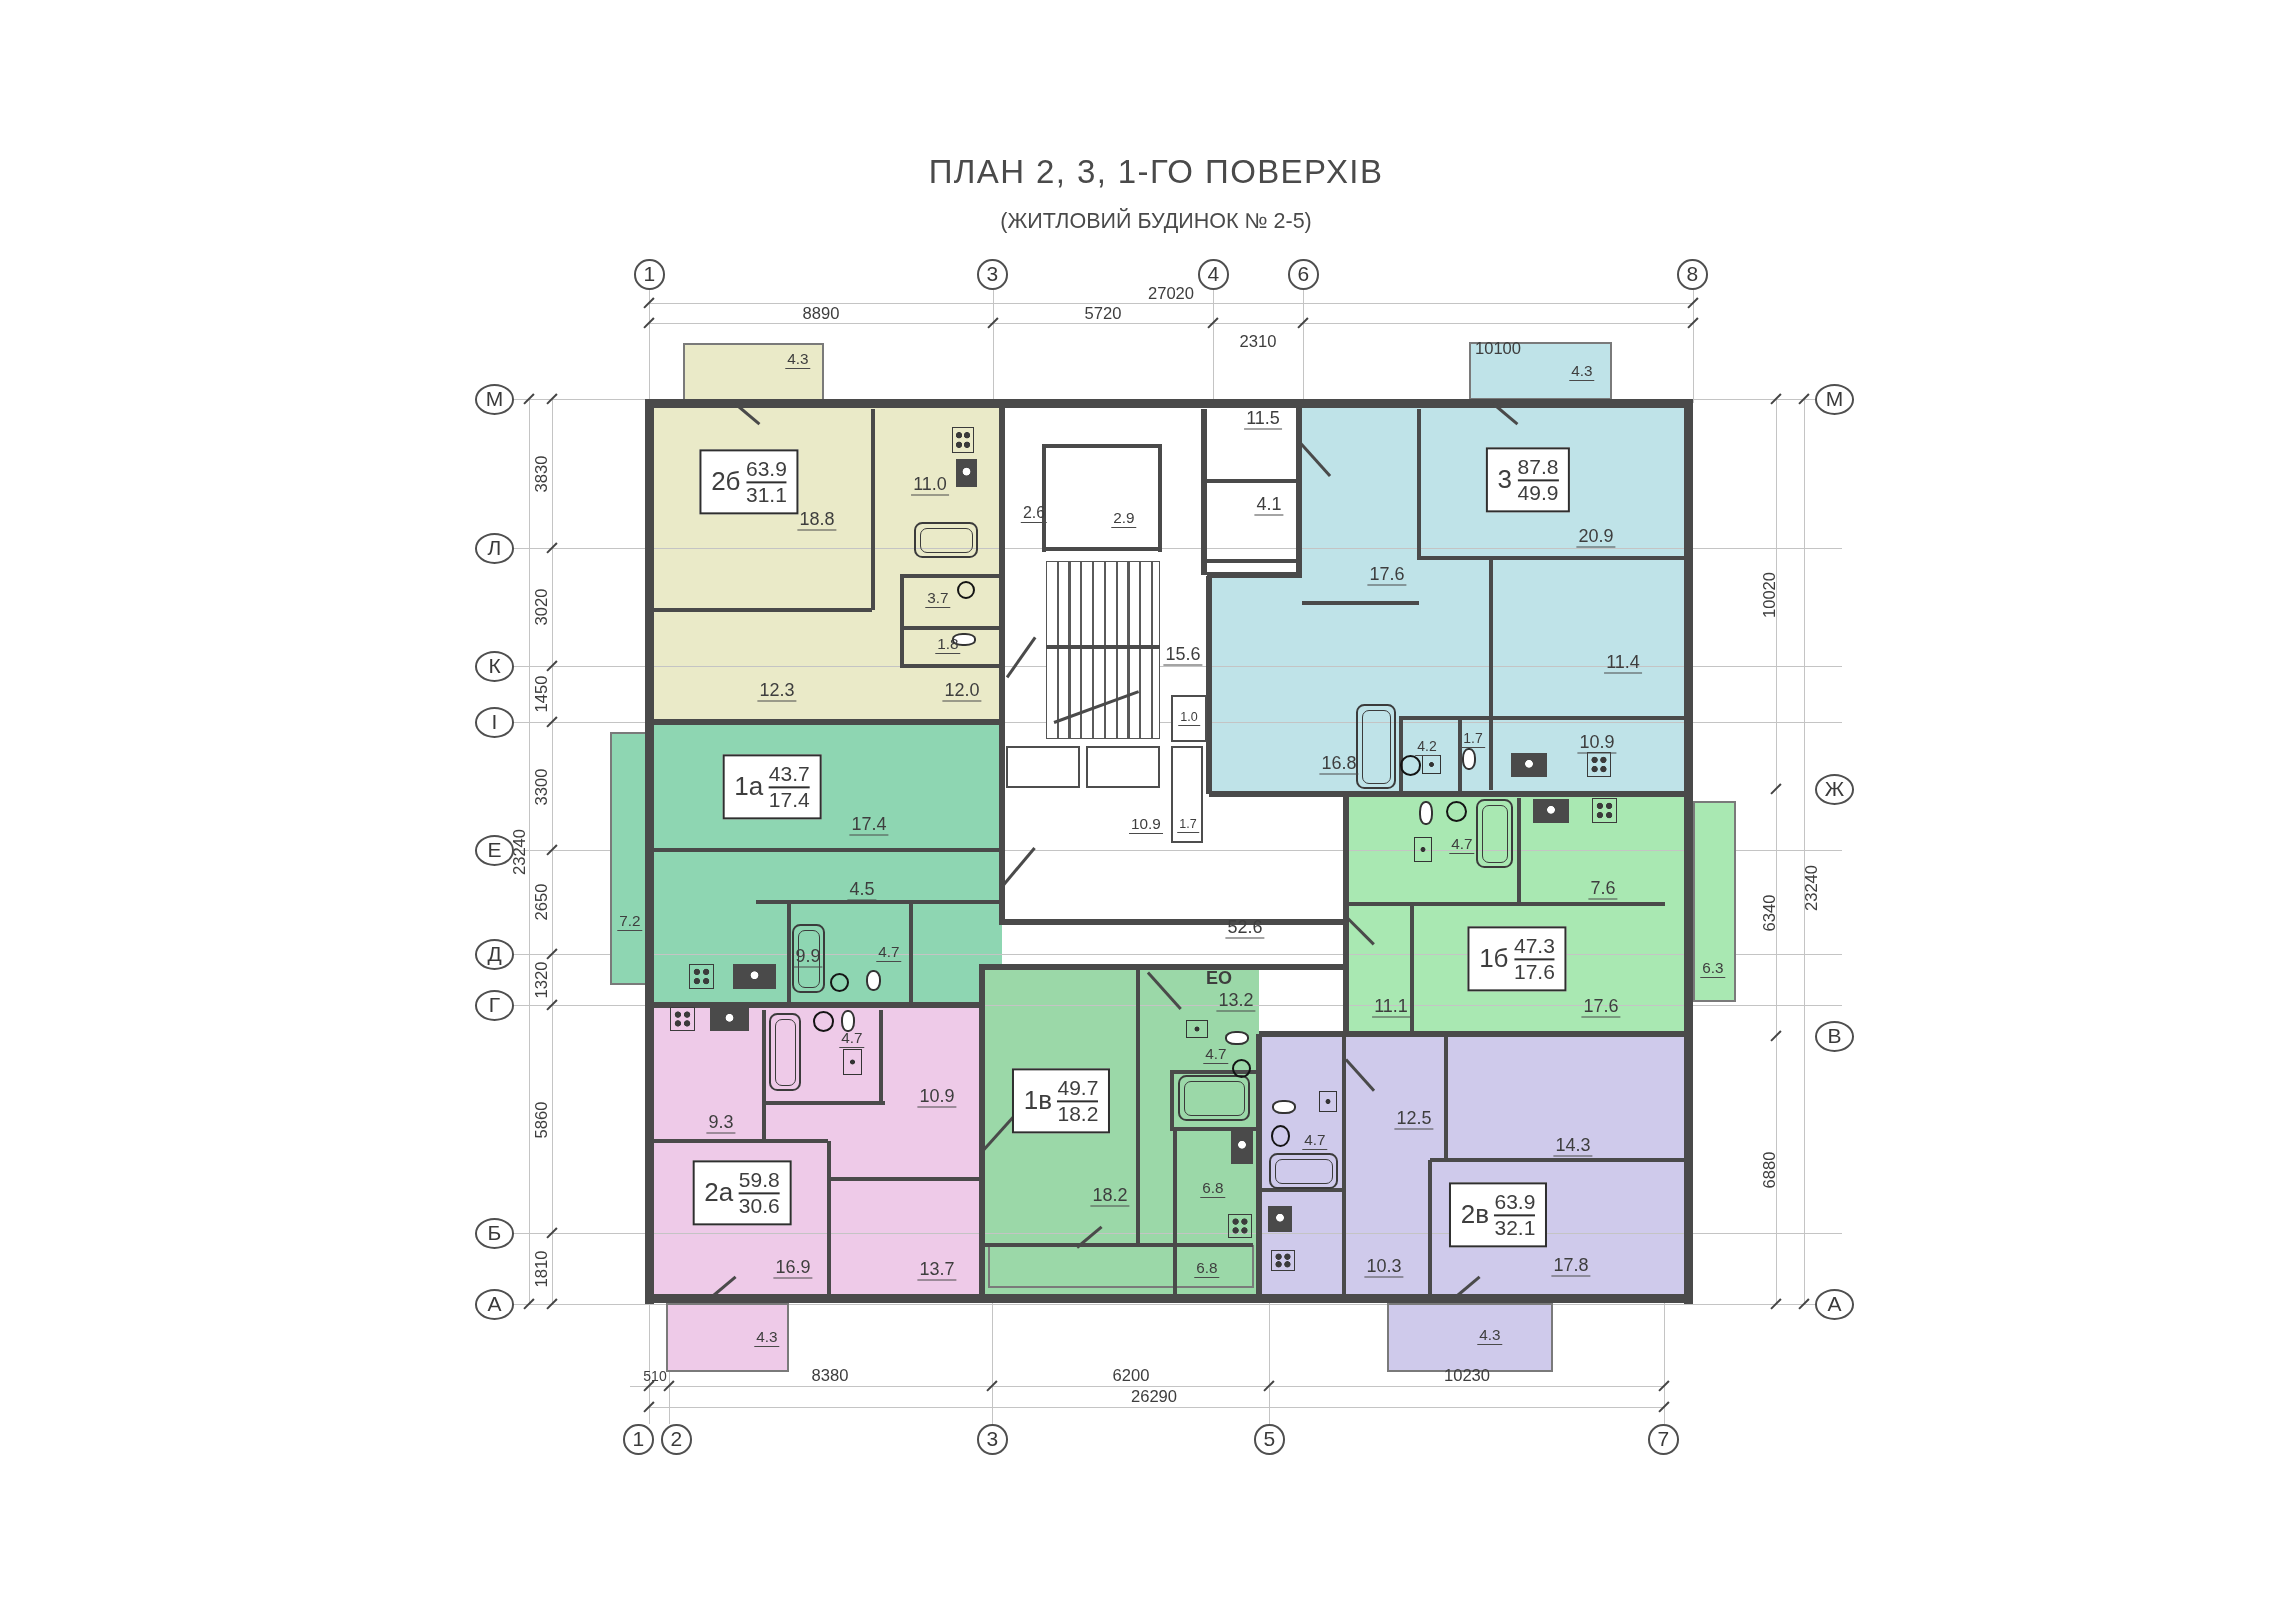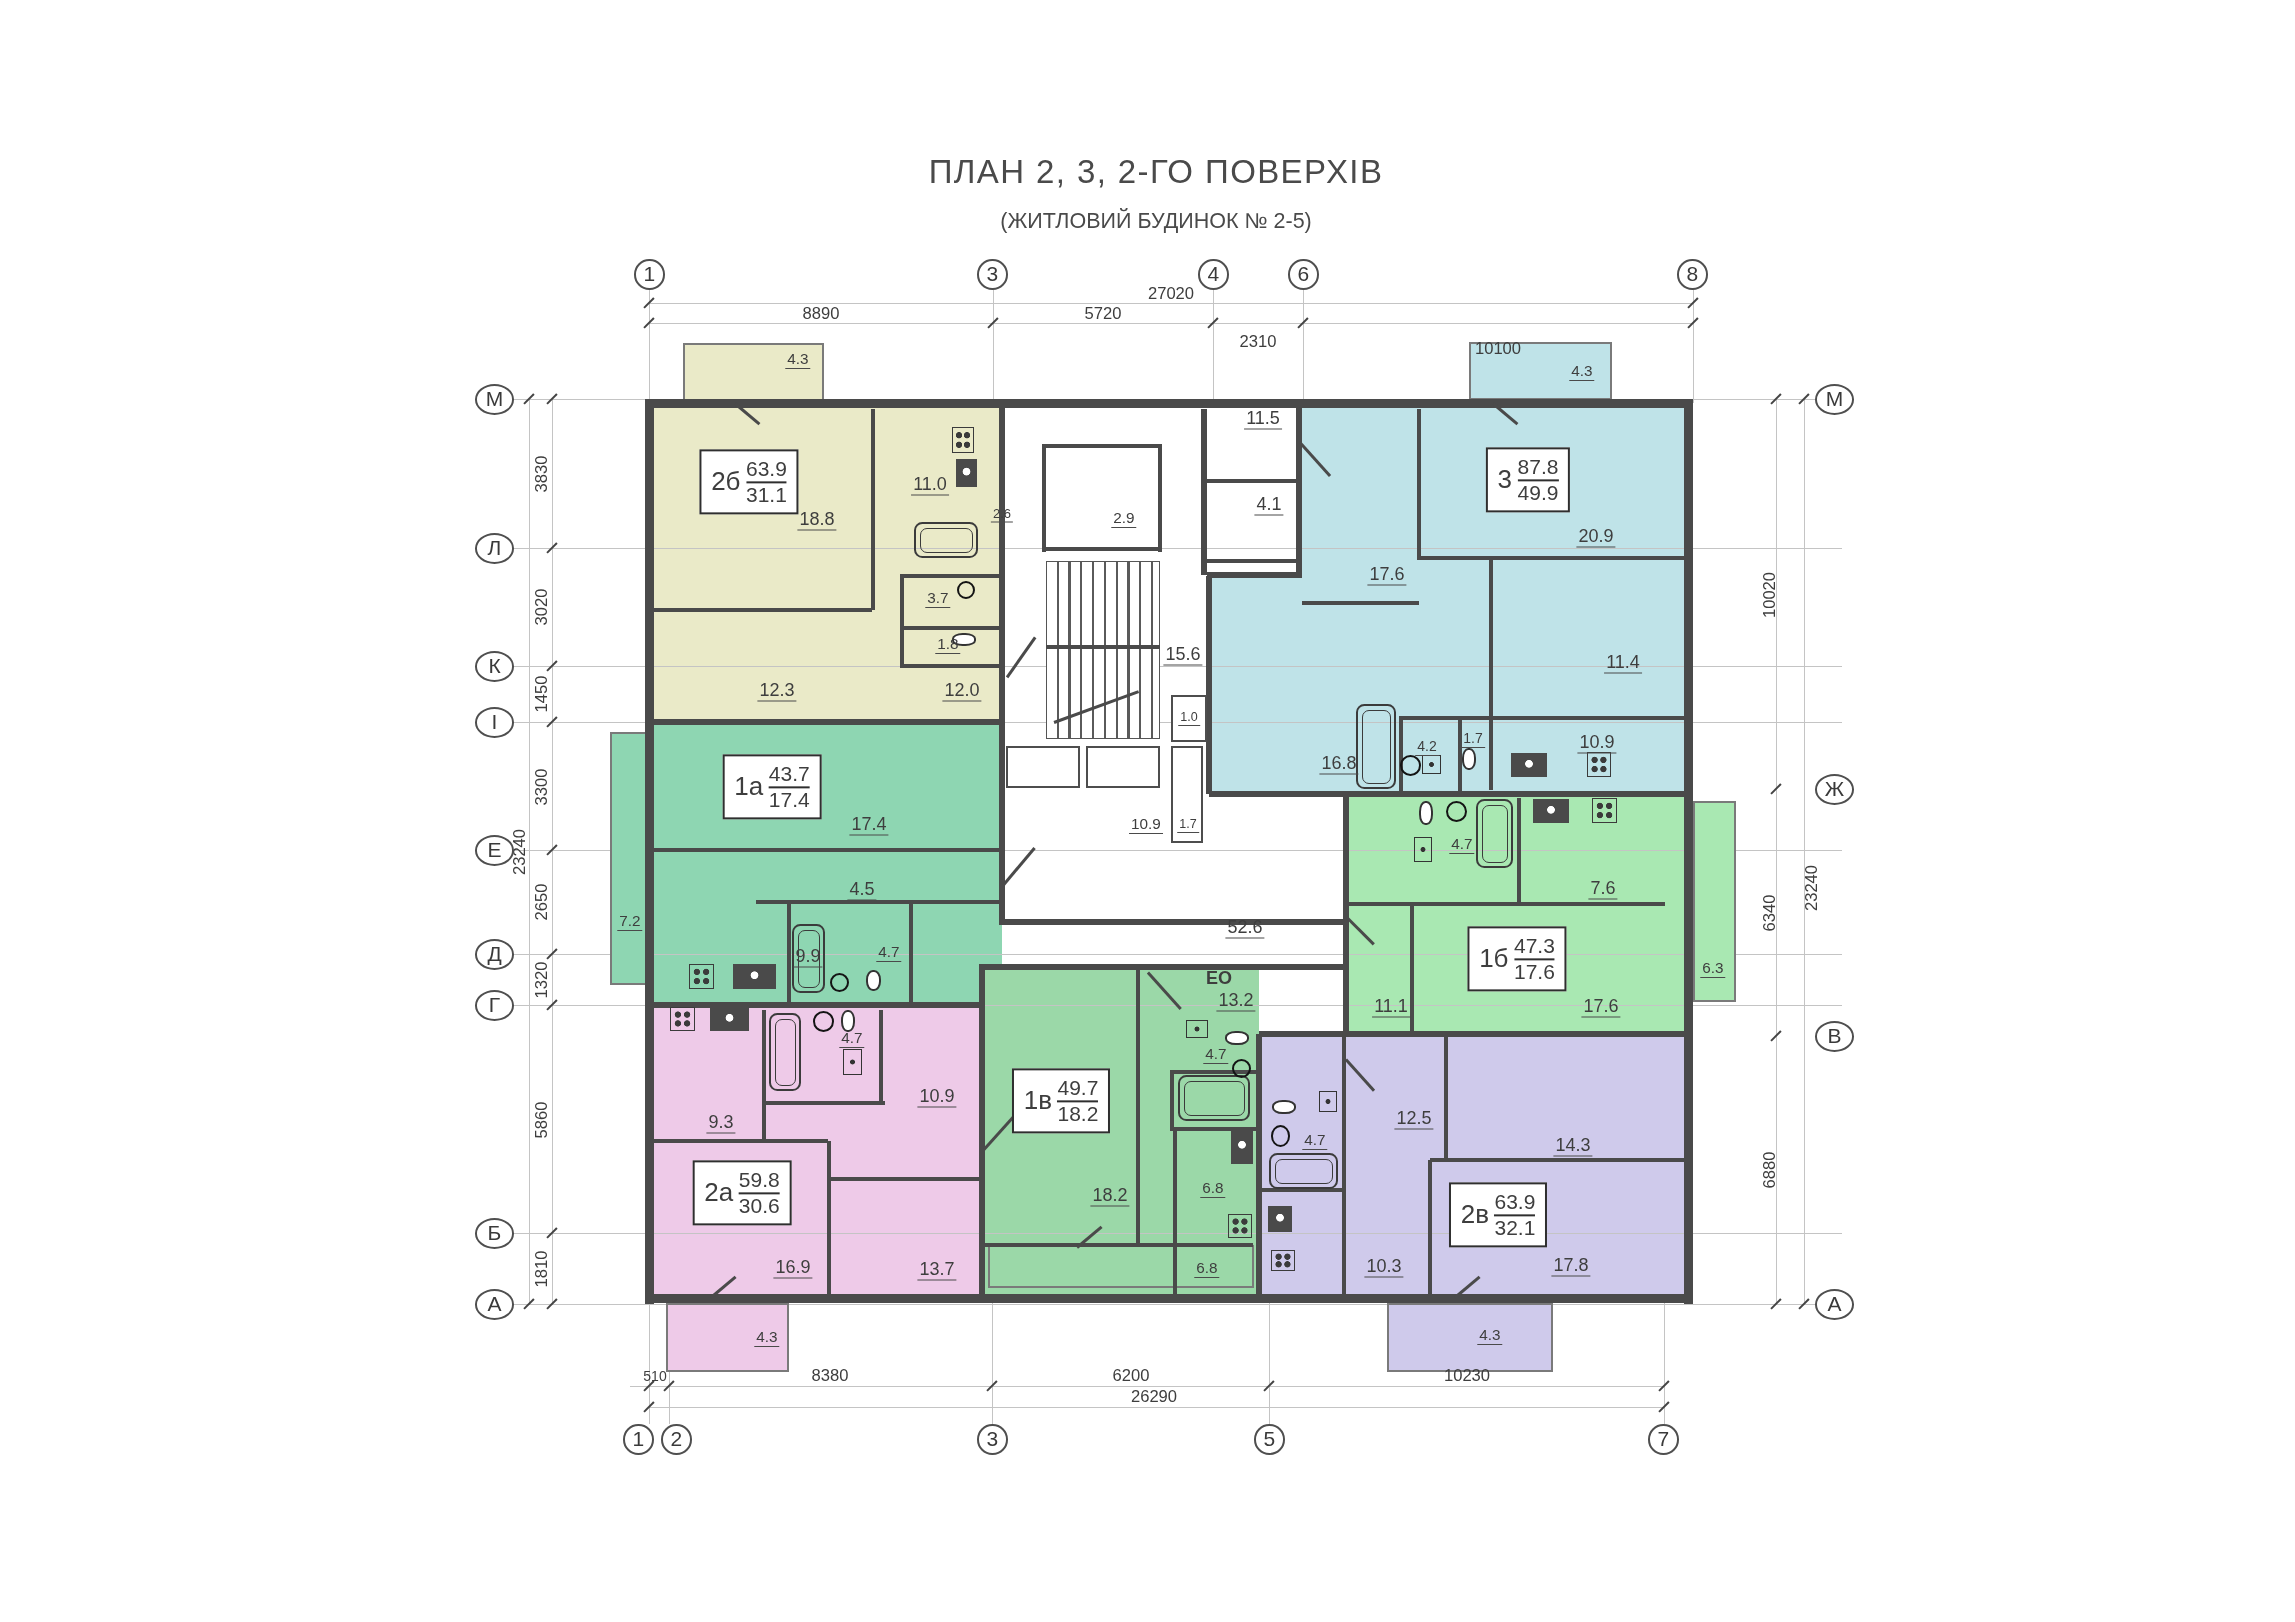--- a/index.html
+++ b/index.html
@@ -37,21 +37,21 @@
   .apts .frac span:last-child{border-top:2.1px solid #2f2f2f;}
   #title-main{position:absolute;left:1156px;top:172px;transform:translate(-50%,-50%);
               font-size:33px;letter-spacing:1.4px;color:#4a4a4a;white-space:nowrap;}
   #title-sub{position:absolute;left:1156px;top:221px;transform:translate(-50%,-50%);
              font-size:21.5px;color:#4a4a4a;white-space:nowrap;}
 </style>
 </head>
 <body>
 
 <div id="stage">
-  <div id="title-main">ПЛАН 2, 3, 2-ГО ПОВЕРХІВ</div>
+  <div id="title-main">ПЛАН 2, 3, 1-ГО ПОВЕРХІВ</div>
   <div id="title-sub">(ЖИТЛОВИЙ БУДИНОК № 2-5)</div>
 <div class="i fills" style="left: 650px; top: 404px; width: 1038px; height: 891px; background: rgb(255, 255, 255);"></div>
     <div class="i fills" style="left: 650px; top: 404px; width: 352px; height: 319px; background: rgb(234, 234, 200);"></div>
     <div class="i fills" style="left: 1299px; top: 404px; width: 388px; height: 390px; background: rgb(191, 227, 232);"></div>
     <div class="i fills" style="left: 1209px; top: 572px; width: 90px; height: 221px; background: rgb(191, 227, 232);"></div>
     <div class="i fills" style="left: 650px; top: 723px; width: 352px; height: 283px; background: rgb(142, 214, 178);"></div>
     <div class="i fills" style="left: 1346px; top: 794px; width: 342px; height: 237px; background: rgb(169, 232, 178);"></div>
     <div class="i fills" style="left: 650px; top: 1006px; width: 332px; height: 293px; background: rgb(238, 202, 232);"></div>
     <div class="i fills" style="left: 982px; top: 967px; width: 277px; height: 332px; background: rgb(155, 216, 168);"></div>
     <div class="i fills" style="left: 1259px; top: 1034px; width: 429px; height: 265px; background: rgb(207, 202, 235);"></div>
@@ -240,21 +240,21 @@
     <div class="i ticks" style="left: 1776px; top: 1036px;"></div>
     <div class="i ticks" style="left: 1776px; top: 1304px;"></div>
     <div class="i ticks" style="left: 1804px; top: 399px;"></div>
     <div class="i ticks" style="left: 1804px; top: 1304px;"></div>
     <div class="i labels ul" style="left: 817px; top: 519px;"><span>18.8</span></div>
     <div class="i labels ul" style="left: 930px; top: 484px;"><span>11.0</span></div>
     <div class="i labels ul" style="left: 777px; top: 690px;"><span>12.3</span></div>
     <div class="i labels ul" style="left: 962px; top: 690px;"><span>12.0</span></div>
     <div class="i labels ul" style="left: 938px; top: 598px; font-size: 15.3px;"><span>3.7</span></div>
     <div class="i labels ul" style="left: 948px; top: 644px; font-size: 15.3px;"><span>1.8</span></div>
-    <div class="i labels ul" style="left: 1002px; top: 513px; font-size: 13px;"><span>2.6</span></div>
+    <div class="i labels ul" style="left: 1034px; top: 513px; font-size: 16px;"><span>2.6</span></div>
     <div class="i labels ul" style="left: 798px; top: 359px; font-size: 15.3px;"><span>4.3</span></div>
     <div class="i labels ul" style="left: 1387px; top: 574px;"><span>17.6</span></div>
     <div class="i labels ul" style="left: 1596px; top: 536px;"><span>20.9</span></div>
     <div class="i labels ul" style="left: 1623px; top: 662px;"><span>11.4</span></div>
     <div class="i labels ul" style="left: 1339px; top: 763px;"><span>16.8</span></div>
     <div class="i labels ul" style="left: 1427px; top: 746px; font-size: 14px;"><span>4.2</span></div>
     <div class="i labels ul" style="left: 1473px; top: 738px; font-size: 14px;"><span>1.7</span></div>
     <div class="i labels ul" style="left: 1597px; top: 742px;"><span>10.9</span></div>
     <div class="i labels ul" style="left: 1582px; top: 371px; font-size: 15.3px;"><span>4.3</span></div>
     <div class="i labels ul" style="left: 1263px; top: 418px;"><span>11.5</span></div>

